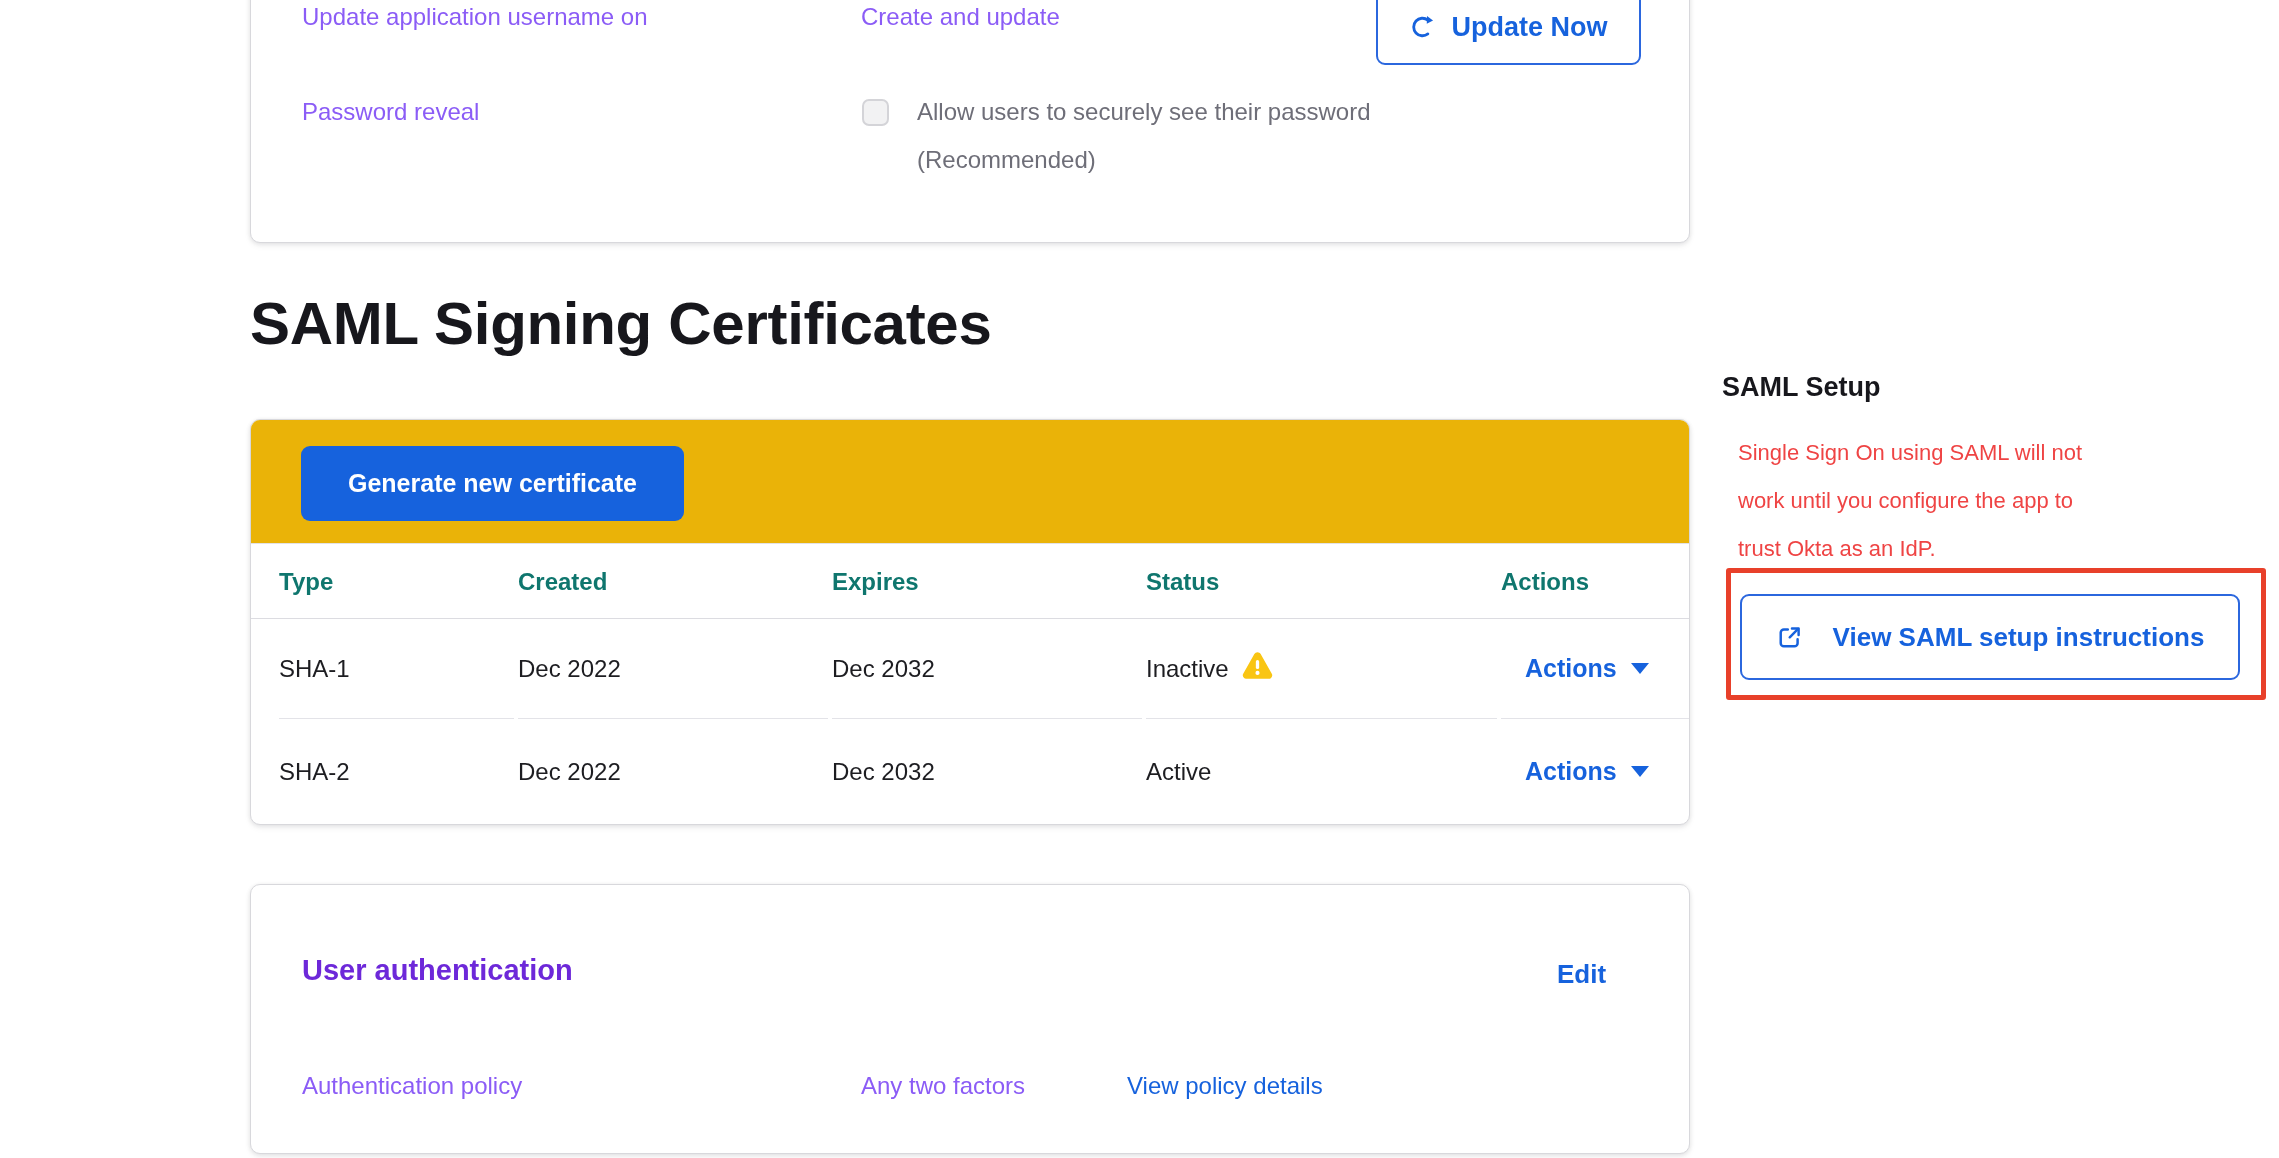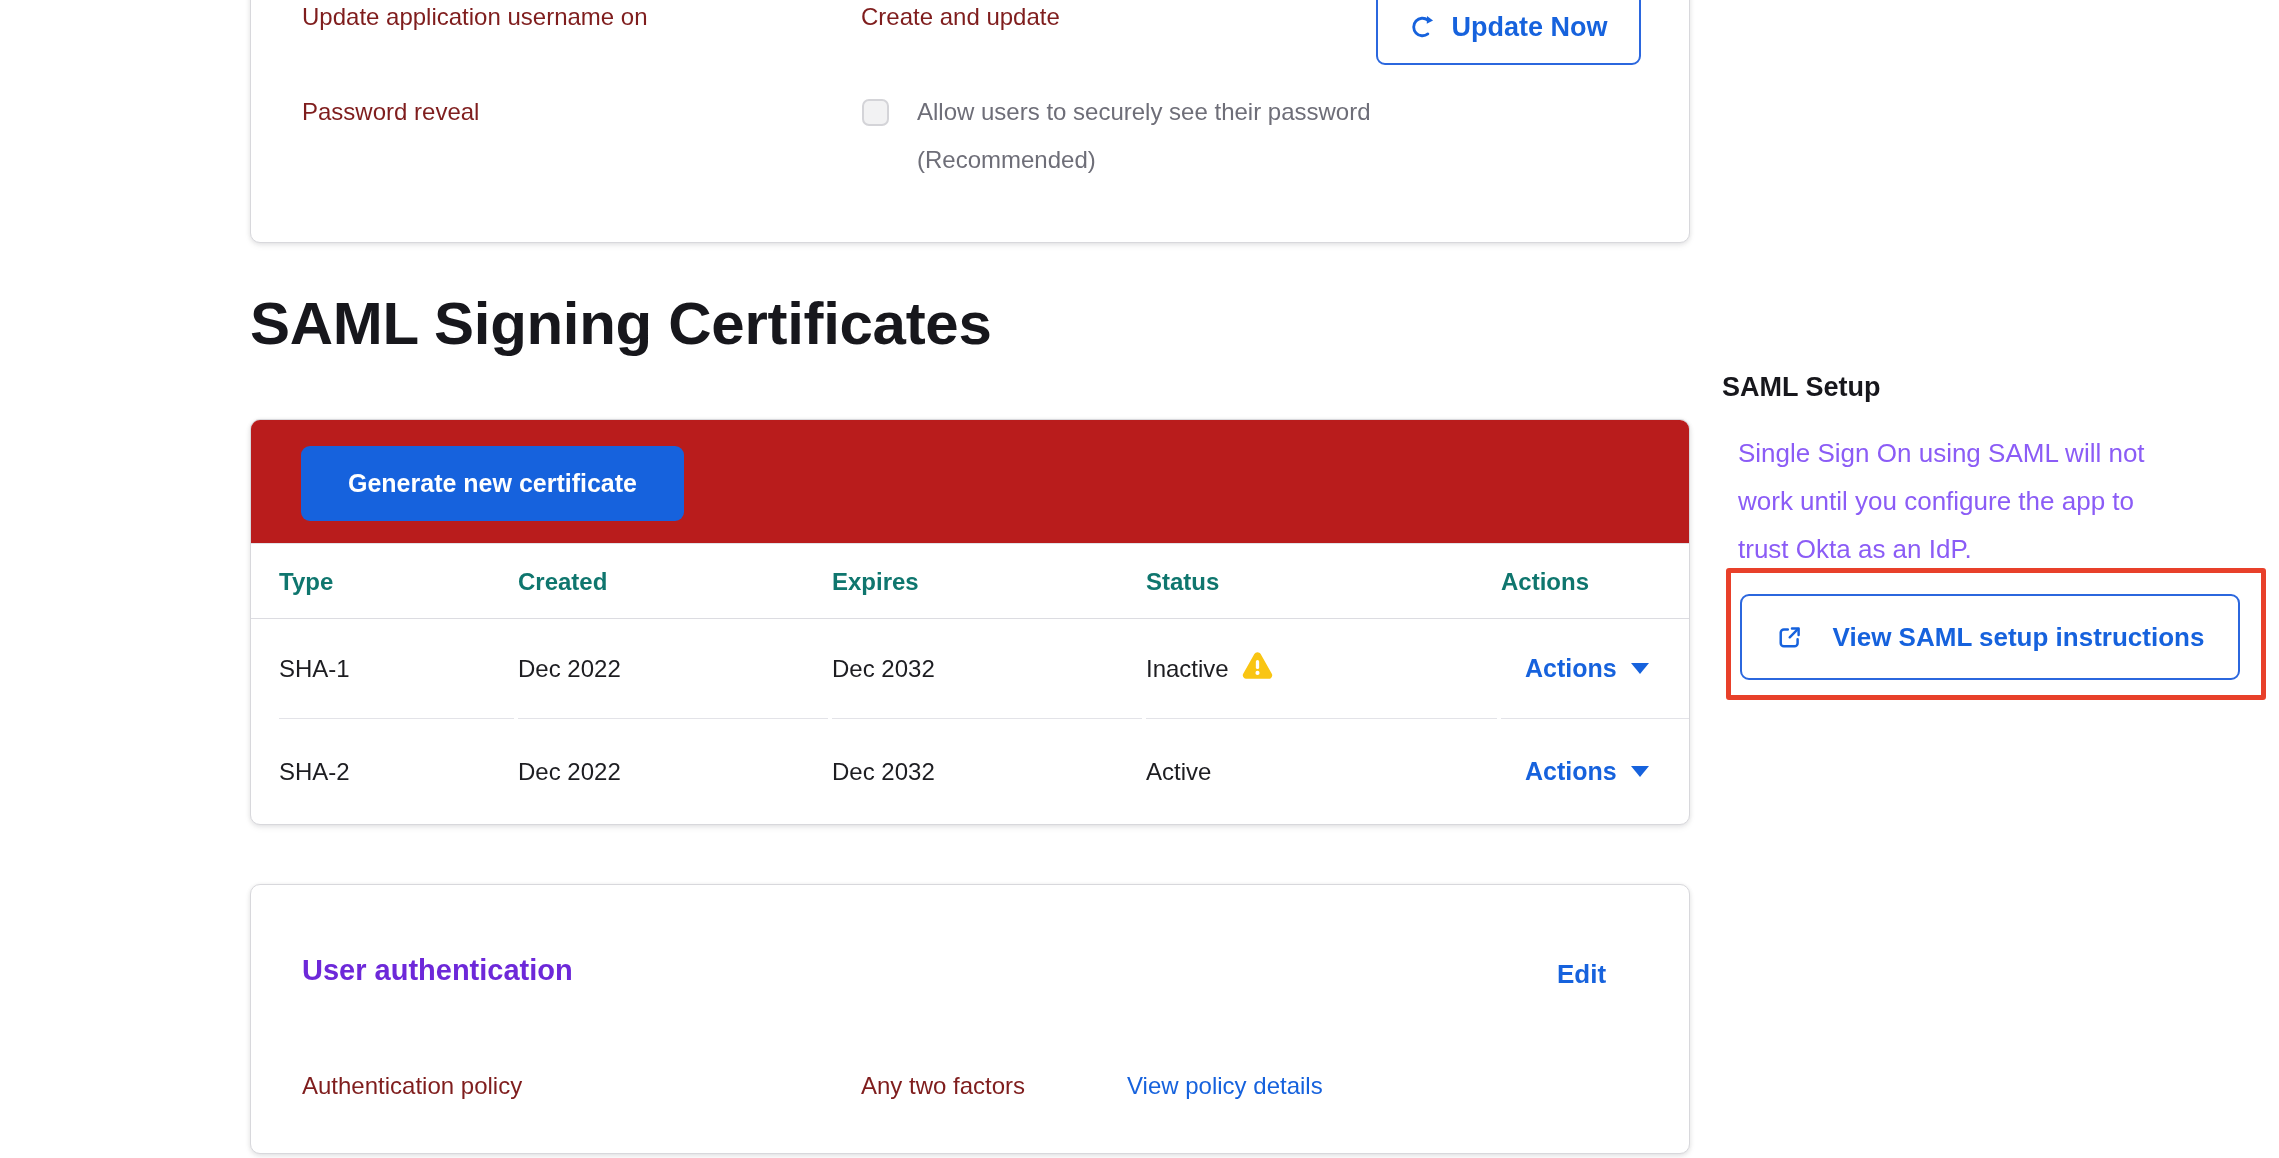--- a/index.html
+++ b/index.html
@@ -15,21 +15,21 @@
   .card {
     position: absolute;
     left: 250px;
     width: 1440px;
     background: #ffffff;
     border: 1px solid #d8d8dc;
     border-radius: 10px;
     box-shadow: 0 1px 4px rgba(29,29,33,0.10), 0 3px 7px rgba(29,29,33,0.05);
   }
   .abs { position: absolute; }
-  .label-text { font-size: 24px; line-height: 32px; color: #7f1d1d; }
+  .label-text { font-size: 24px; line-height: 32px; color: #8b5cf6; }
   .muted { color: #6e6e78; }
   .blue-link { color: #1662dd; text-decoration: none; cursor: pointer; }
 
   
   .top-card { top: -40px; height: 283px; }
   .outline-btn {
     position: absolute;
     display: flex; align-items: center; justify-content: center; gap: 16px;
     background: #ffffff;
     border: 2px solid #2b67de;
@@ -53,21 +53,21 @@
   .h1 {
     position: absolute; left: 250px; top: 297px;
     font-size: 60px; line-height: 53px; font-weight: 700; color: #17171c;
     letter-spacing: -0.3px;
   }
 
   
   .cert-card { top: 419px; height: 406px; overflow: hidden; }
   .cert-band {
     position: absolute; left: 0; top: 0; right: 0; height: 124px;
-    background: #b91c1c; border-bottom: 1px solid #e2e2e6;
+    background: #eab308; border-bottom: 1px solid #e2e2e6;
   }
   .primary-btn {
     position: absolute; left: 50px; top: 26px; width: 383px; height: 75px;
     background: #1662dd; color: #ffffff;
     border: none; border-radius: 9px;
     font-size: 25px; font-weight: 700; cursor: pointer;
     font-family: inherit;
   }
   .trow {
     position: absolute; left: 0; right: 0;
@@ -98,21 +98,21 @@
   }
   .warn-svg { width: 33px; height: 33px; flex: 0 0 auto; }
 
   
   .side-title {
     position: absolute; left: 1722px; top: 370px;
     font-size: 27px; line-height: 34px; font-weight: 700; color: #17171c;
   }
   .side-para {
     position: absolute; left: 1738px; top: 429px; width: 520px;
-    font-size: 26px; color: #8b5cf6;
+    font-size: 22px; color: #ef4444;
   }
   .side-para span { display: block; height: 48px; line-height: 48px; }
   .red-box {
     position: absolute; left: 1726px; top: 568px; width: 540px; height: 132px;
     border: 5px solid #e8402a; border-radius: 3px;
   }
   .saml-btn { left: 1740px; top: 594px; width: 500px; height: 86px; font-size: 26px; gap: 30px; }
 
   
   .auth-card { top: 884px; height: 270px; }

